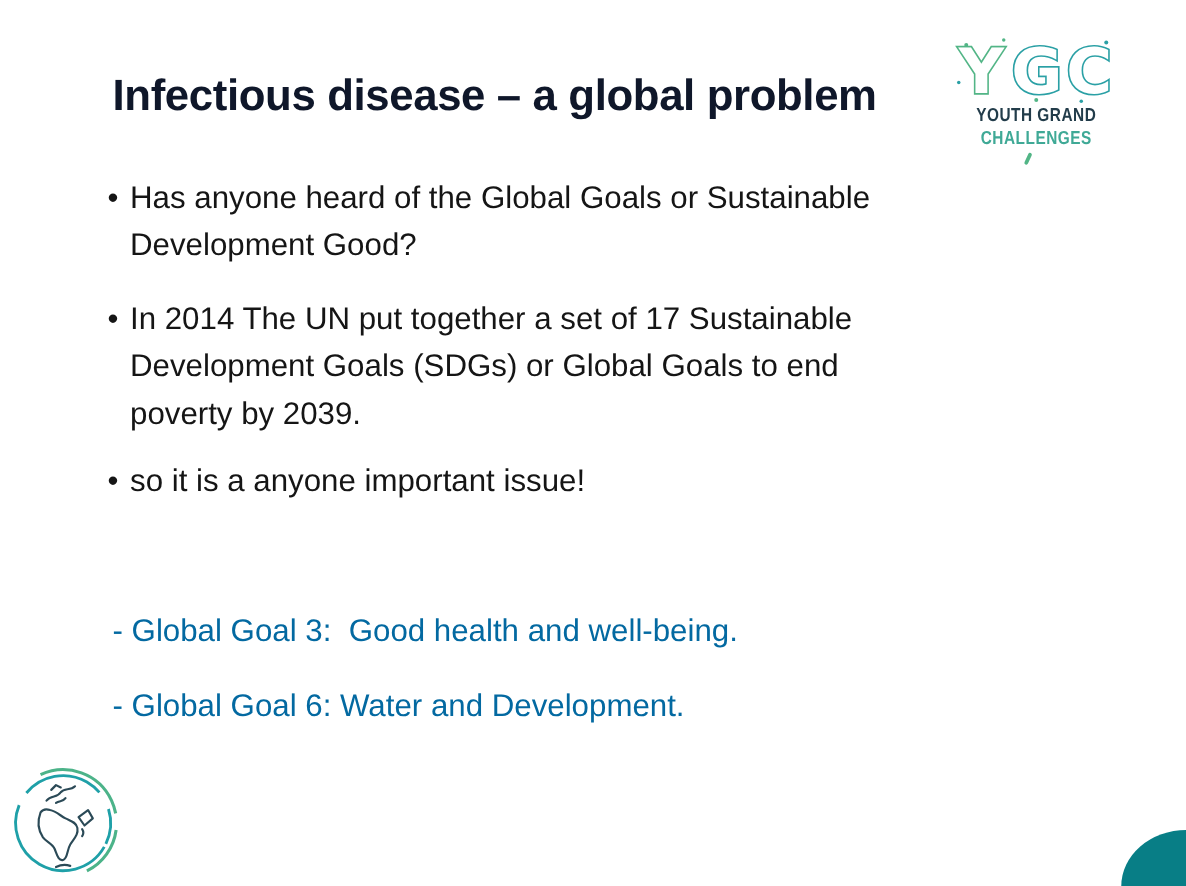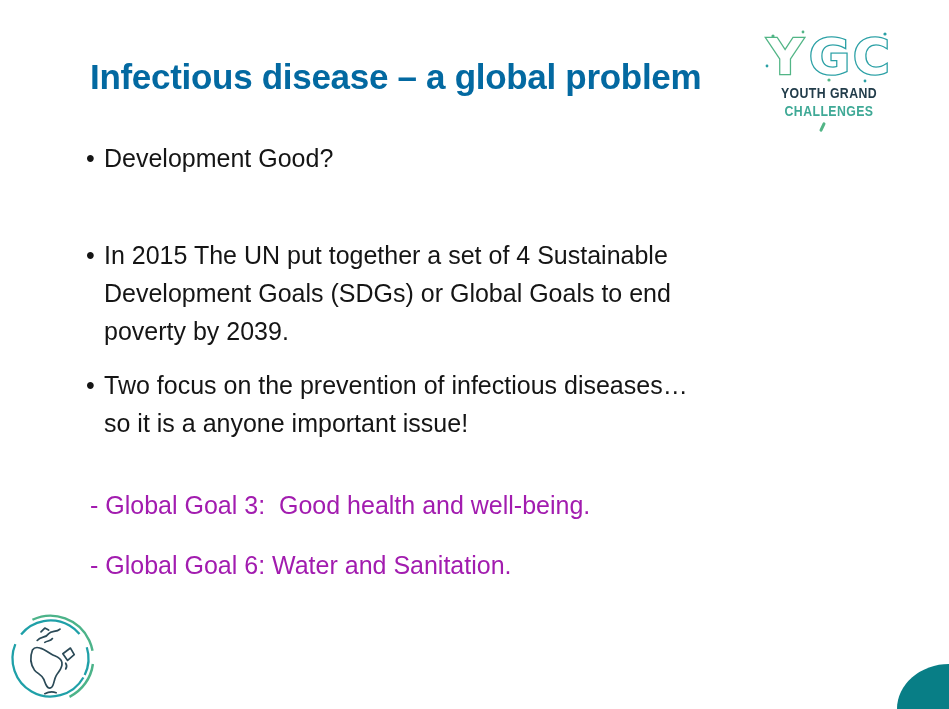--- a/index.html
+++ b/index.html
@@ -3,21 +3,21 @@
 <meta charset="utf-8">
 <style>
   html,body{margin:0;padding:0;background:#fff;}
   .slide{
     position:relative;width:949px;height:709px;background:#ffffff;
     font-family:"Liberation Sans",sans-serif;overflow:hidden;
   }
   .title{
     position:absolute;left:90px;top:57px;
     font-size:35px;font-weight:bold;letter-spacing:-0.3px;
-    color:#0369a1;white-space:nowrap;
+    color:#0f172a;white-space:nowrap;
   }
   
   .logo{position:absolute;left:763px;top:26px;width:132px;text-align:center;}
   .logo-acronym{display:block;margin:0 auto;}
   .logo-line1{
     display:block;margin-top:-2px;
     font-size:15px;font-weight:bold;color:#223c4a;
     letter-spacing:0.5px;transform:scaleX(0.82);transform-origin:center;
     white-space:nowrap;
   }
@@ -34,21 +34,21 @@
   
   .bullet{
     position:absolute;left:86px;width:720px;display:flex;
     font-size:25px;line-height:38px;color:#151515;
   }
   .bullet .dot{flex:0 0 auto;width:18px;color:#151515;font-size:25px;}
   .bullet .lines{flex:1 1 auto;}
   .b1{top:139px;} .b2{top:236px;} .b3{top:366px;}
   .goal{
     position:absolute;left:90px;width:760px;
-    font-size:25px;line-height:38px;color:#a21caf;white-space:pre-wrap;
+    font-size:25px;line-height:38px;color:#0369a1;white-space:pre-wrap;
   }
   .g1{top:486px;} .g2:  {}
   .g2{top:546px;}
   
   .globe{position:absolute;left:3px;top:611px;}
   .corner{
     position:absolute;right:0;bottom:0;width:52px;height:45px;
     background:#087e86;border-top-left-radius:100% 100%;
   }
 </style>
@@ -78,43 +78,43 @@
       </g>
     </svg>
     <span class="logo-line1">YOUTH GRAND</span>
     <span class="logo-line2">CHALLENGES</span>
     <span class="logo-accent"></span>
   </div>
 
   <div class="bullet b1">
     <span class="dot">•</span>
     <div class="lines">
+      <div>Has anyone heard of the Global Goals or Sustainable</div>
       <div>Development Good?</div>
     </div>
   </div>
 
   <div class="bullet b2">
     <span class="dot">•</span>
     <div class="lines">
-      <div>In 2015 The UN put together a set of 4 Sustainable</div>
+      <div>In 2014 The UN put together a set of 17 Sustainable</div>
       <div>Development Goals (SDGs) or Global Goals to end</div>
       <div>poverty by 2039.</div>
     </div>
   </div>
 
   <div class="bullet b3">
     <span class="dot">•</span>
     <div class="lines">
-      <div>Two focus on the prevention of infectious diseases…</div>
       <div>so it is a anyone important issue!</div>
     </div>
   </div>
 
   <div class="goal g1">- Global Goal 3:  Good health and well-being.</div>
-  <div class="goal g2">- Global Goal 6: Water and Sanitation.</div>
+  <div class="goal g2">- Global Goal 6: Water and Development.</div>
 
   <svg class="globe" width="95" height="95" viewBox="0 0 100 100">
     <circle cx="50" cy="50" r="45" fill="none" stroke="#4cb389" stroke-width="2.6" stroke-dasharray="82 14 44 150" transform="rotate(-115 50 50)"></circle>
     <circle cx="50" cy="50" r="40" fill="none" stroke="#1fa0a8" stroke-width="2.4" stroke-dasharray="120 12 70 16 30 40" transform="rotate(30 50 50)"></circle>
     <g fill="none" stroke="#2b4a57" stroke-width="1.8" stroke-linecap="round" stroke-linejoin="round">
       <path d="M31,41 C28,49 29,56 33,62 C36,66 41,67 43,72 C45,77 46,82 50,81 C54,80 53,73 56,68 C59,63 63,60 62,54 C61,49 56,48 52,46 C48,44 44,40 39,39 C36,38 33,38 31,41 Z"></path>
       <path d="M36,31 C40,26 45,29 48,24 C51,20 56,23 60,19"></path>
       <path d="M44,33 C47,31 50,32 52,29"></path>
       <path d="M40,22 L44,18 L48,20"></path>
       <path d="M63,45 L71,39 L75,46 L68,52 Z"></path>

